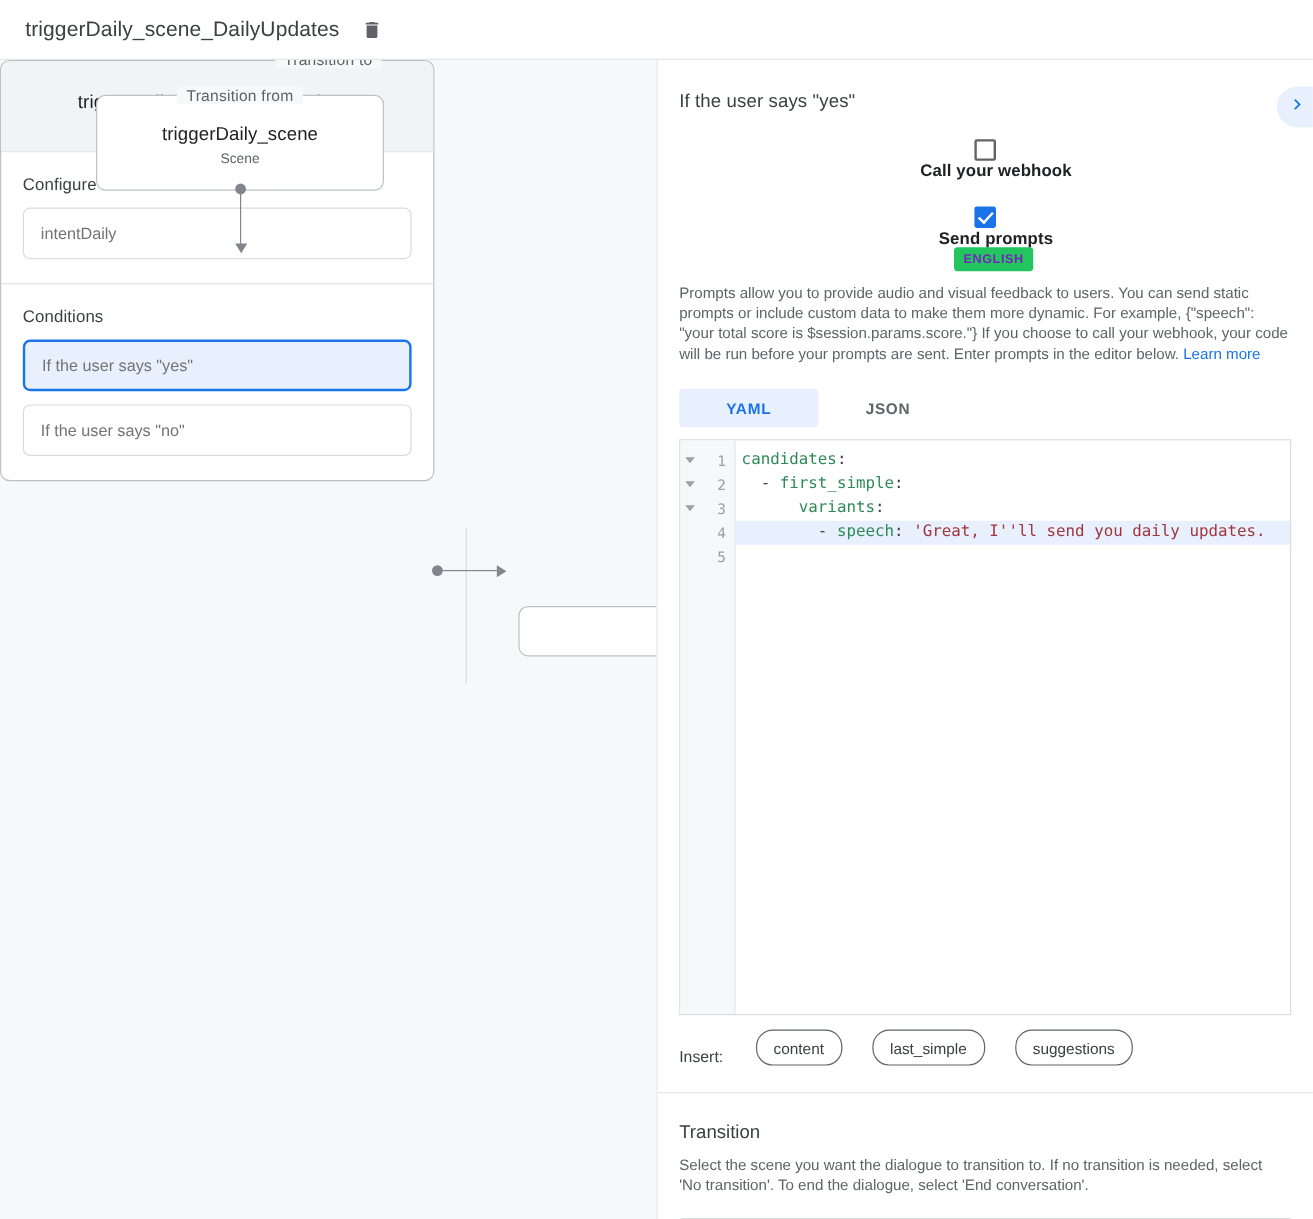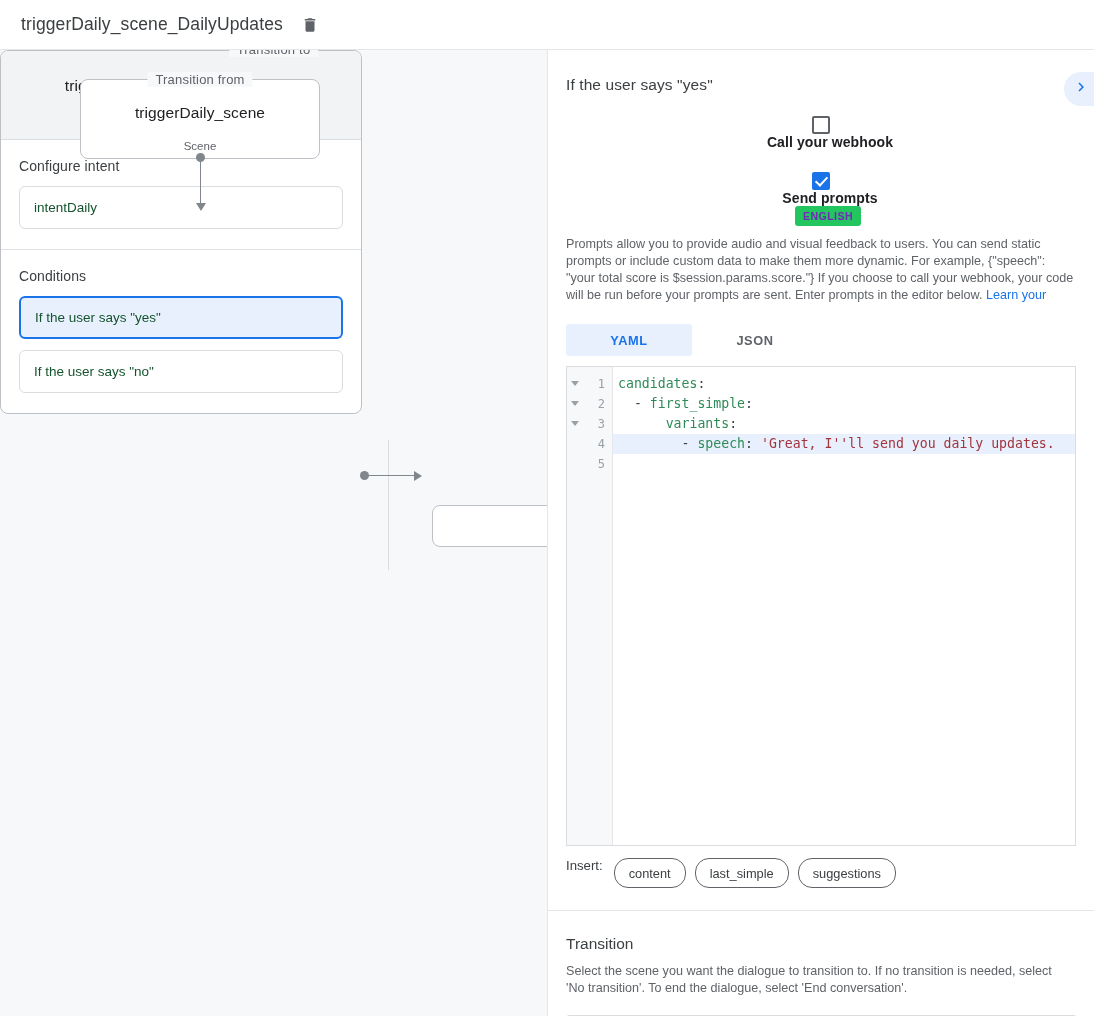--- a/index.html
+++ b/index.html
@@ -80,21 +80,21 @@
   .node-title {
     text-align: center;
     font-size: 15.5px;
     color: #202124;
     letter-spacing: .1px;
   }
   .node-sub {
     text-align: center;
     font-size: 11.5px;
     color: #5f6368;
-    margin-top: 18px;
+    margin-top: 5px;
   }
 
   
   #node-from {
     left: 80px; top: 29px; width: 240px; height: 80px;
   }
   #node-from .node-legend { left: 50%; transform: translateX(-50%); }
   #node-from .node-body { padding-top: 24px; }
 
   
@@ -147,21 +147,21 @@
     letter-spacing: .1px;
   }
   .pill {
     border: 1px solid #dadce0;
     border-radius: 6px;
     background: #fff;
     height: 43px;
     display: flex; align-items: center;
     padding-left: 14px;
     font-size: 13.5px;
-    color: #14532d;
+    color: #737373;
     cursor: pointer;
   }
   .pill + .pill { margin-top: 11px; }
   .pill.selected {
     background: #e8f0fe;
     border: 2px solid #1a73e8;
   }
 
   
   #node-right {
@@ -255,21 +255,21 @@
     font-size: 12.6px;
     line-height: 17px;
     color: #5f6368;
     max-width: 512px;
   }
   .help-text a { color: #1a73e8; text-decoration: none; cursor: pointer; }
 
   
   .tabs { display: flex; margin-top: 20px; }
   .tab {
-    width: 126px; height: 32px;
+    width: 116px; height: 32px;
     display: flex; align-items: center; justify-content: center;
     font-size: 12.8px; font-weight: bold;
     letter-spacing: .6px;
     color: #5f6368;
     cursor: pointer;
     border-radius: 3px;
   }
   .tab.active { background: #e8f0fe; color: #1a73e8; }
 
   
@@ -321,23 +321,23 @@
     white-space: pre;
     padding-left: 5px;
   }
   .cline.hl { background: #e8f0fe; }
   .k { color: #2e8b57; }
   .p { color: #3c4043; }
   .s { color: #a1343c; }
 
   
   .insert-row {
-    display: flex; align-items: flex-start;
+    display: flex; align-items: flex-end;
     margin-top: 12px;
-    gap: 9px;
+    gap: 25px;
   }
   .insert-label { font-size: 13.2px; color: #3c4043; margin-right: 2px; }
   .chip {
     border: 1px solid #5f6368;
     border-radius: 14px;
     height: 30px;
     padding: 0 14px;
     display: flex; align-items: center;
     font-size: 12.8px;
     color: #3c4043;
@@ -462,21 +462,21 @@
     </div>
 
     <div class="checkrow">
       <div class="cbox checked"></div>
       <div class="checkrow-label">Send prompts</div>
       <div class="lang-badge">ENGLISH</div>
     </div>
 
     <div class="help-text">
       <span>Prompts allow you to provide audio and visual feedback to users. You can send static prompts or include custom data to make them more dynamic. For example, {"speech": "your total score is $session.params.score."} If you choose to call your webhook, your code will be run before your prompts are sent. Enter prompts in the editor below.</span>
-      <a>Learn your</a>
+      <a>Learn more</a>
     </div>
 
     <div class="tabs">
       <div class="tab active">YAML</div>
       <div class="tab">JSON</div>
     </div>
 
     <div class="editor">
       <div class="gutter">
         <div class="gline">

